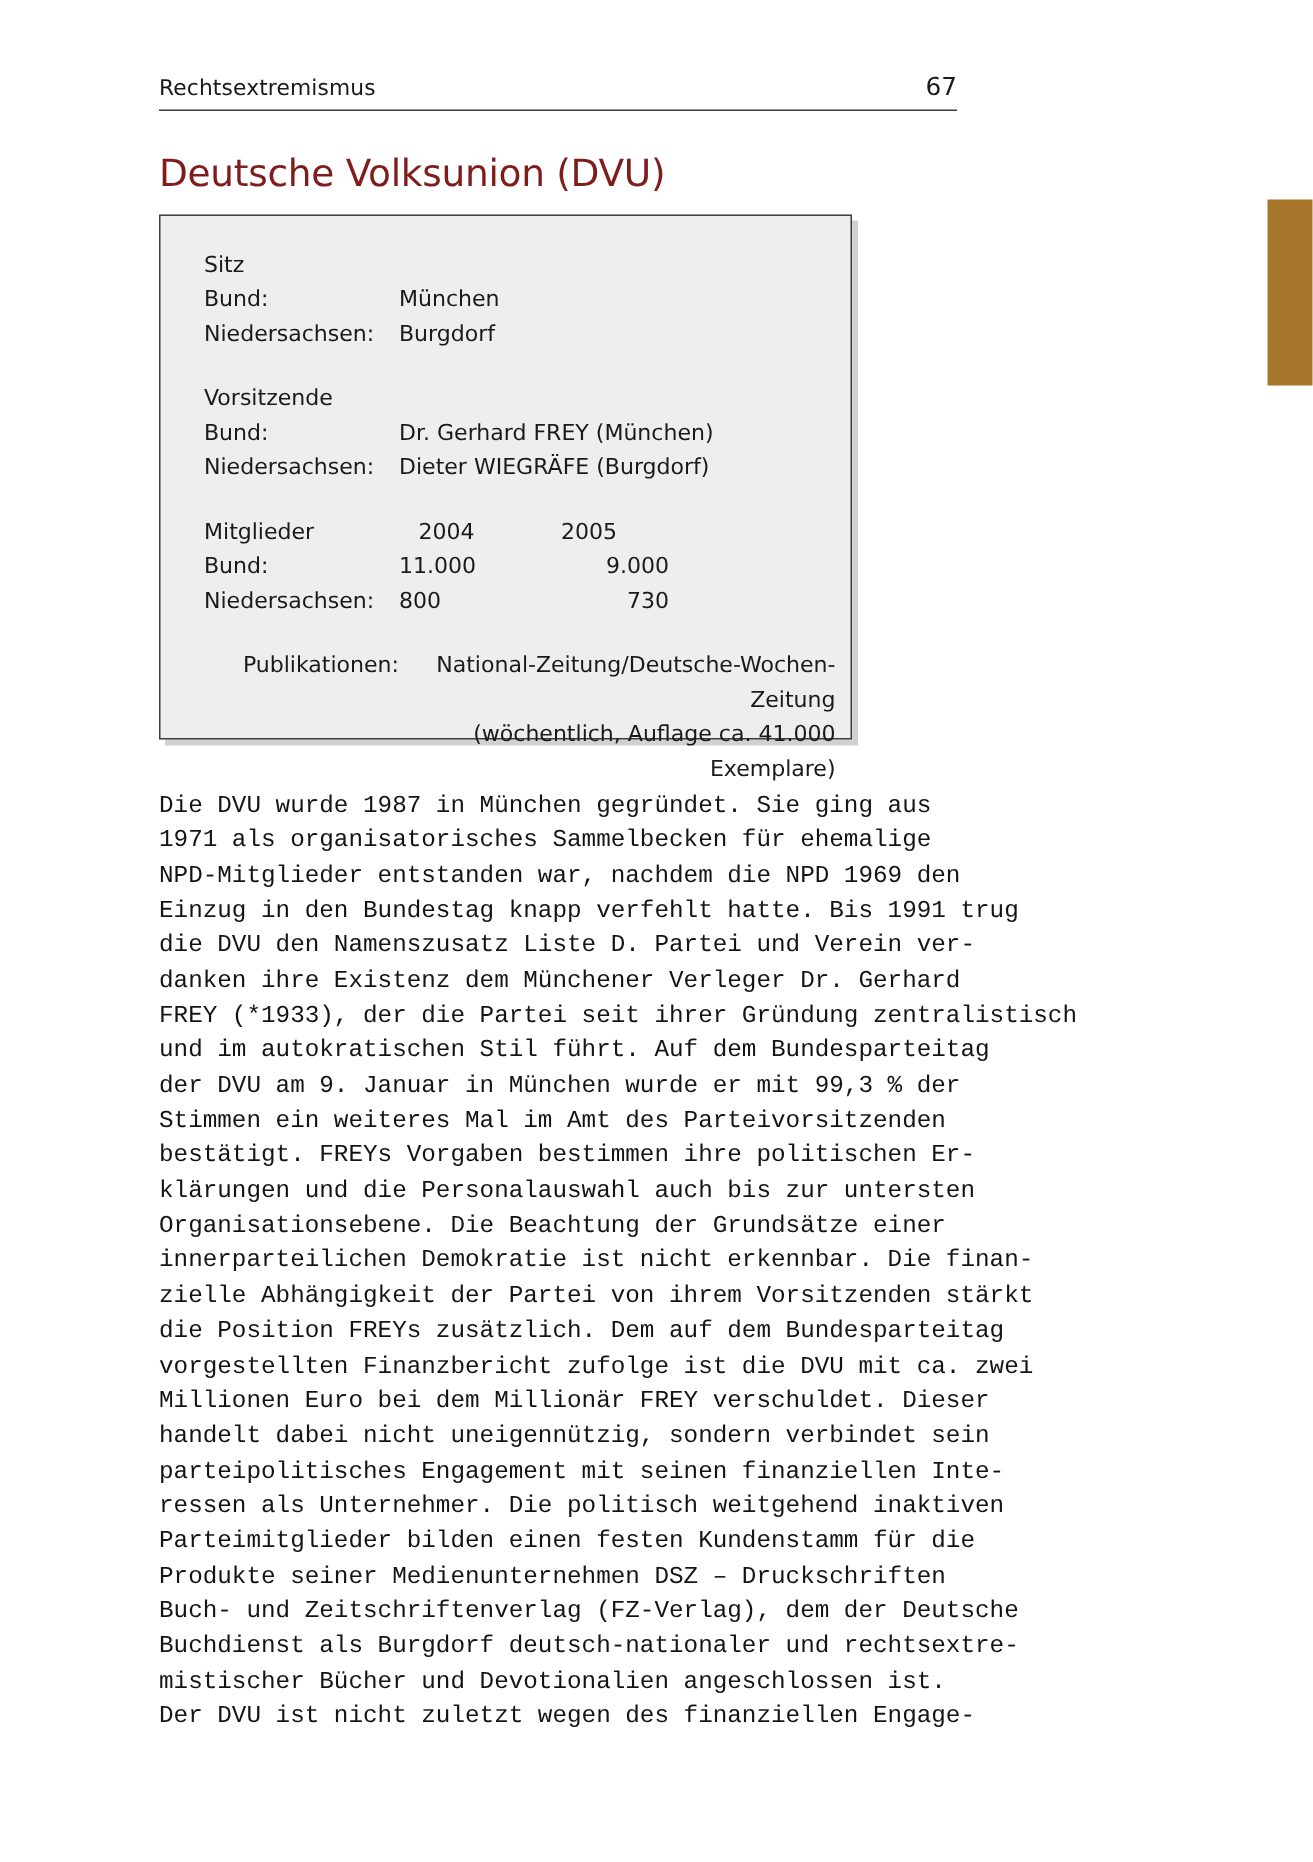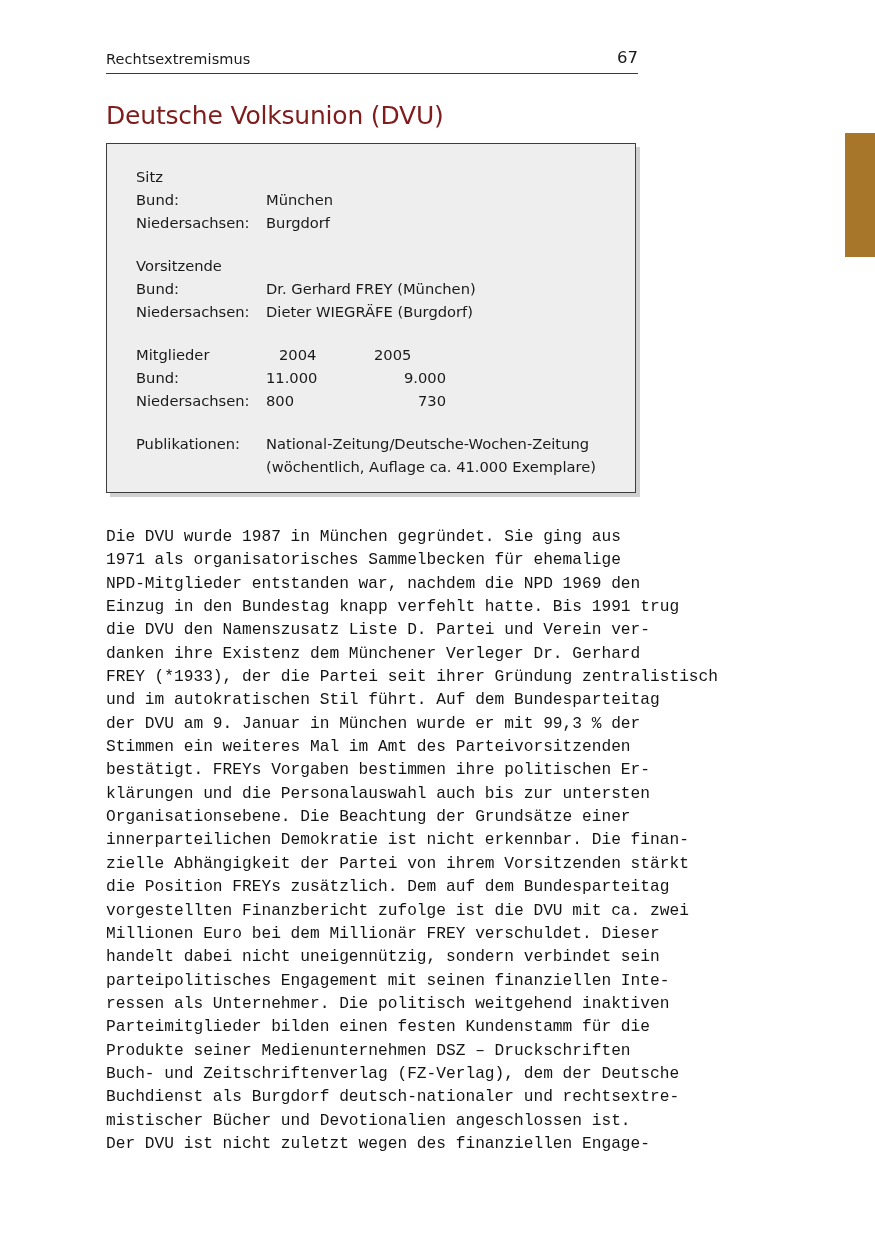--- a/index.html
+++ b/index.html
@@ -55,38 +55,38 @@
     font-weight: normal;
     letter-spacing: -0.2px;
     color: #7f1d1d;
   }
 
   
   .infobox {
     position: absolute;
     left: 106px;
     top: 143px;
-    width: 530px;
+    width: 462px;
     height: 350px;
     background: #eeeeee;
     border: 1.5px solid #3d3d3d;
     box-sizing: border-box;
     box-shadow: 4px 4px 0 rgba(0,0,0,0.18);
   }
   .infobox-inner {
     position: absolute;
     left: 29px;
     top: 21px;
     right: 10px;
     font-size: 14.7px;
     line-height: 23px;
     color: #1a1a1a;
   }
   .ib-block { margin-bottom: 20px; }
-  .ib-block:last-child { margin-bottom: 0; }
+  .ib-block:last-child { margin-bottom: 0; text-align: right; }
   .ib-line {
     display: flex;
     white-space: pre;
   }
   .ib-label { width: 130px; flex: 0 0 130px; }
   .ib-value { flex: 1 1 auto; }
   .ib-single { display: block; }
 
   
   .ib-row { display: flex; }

